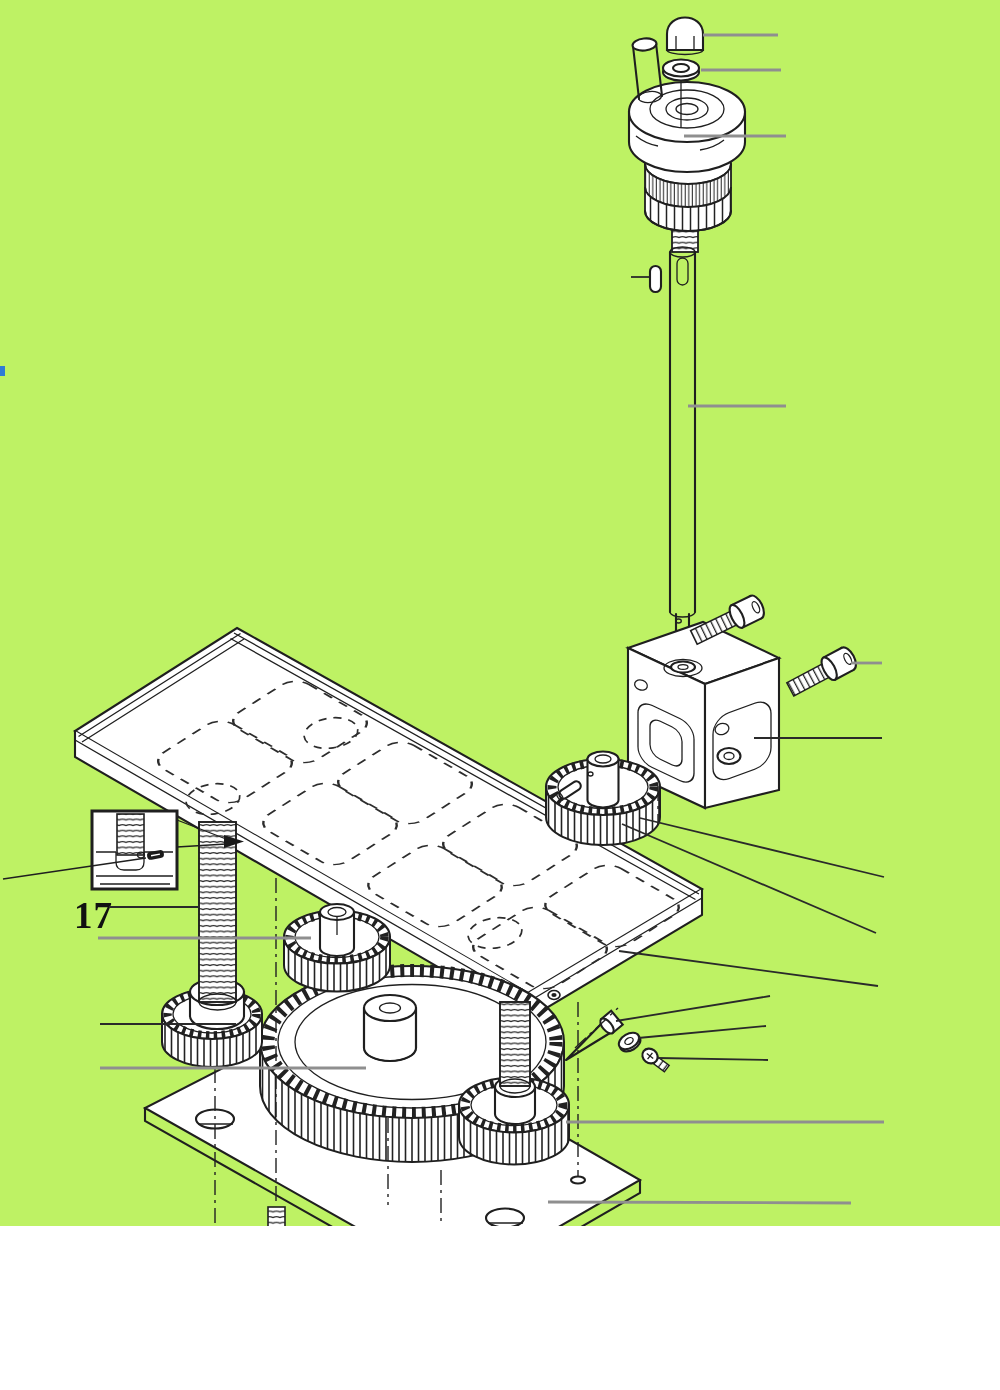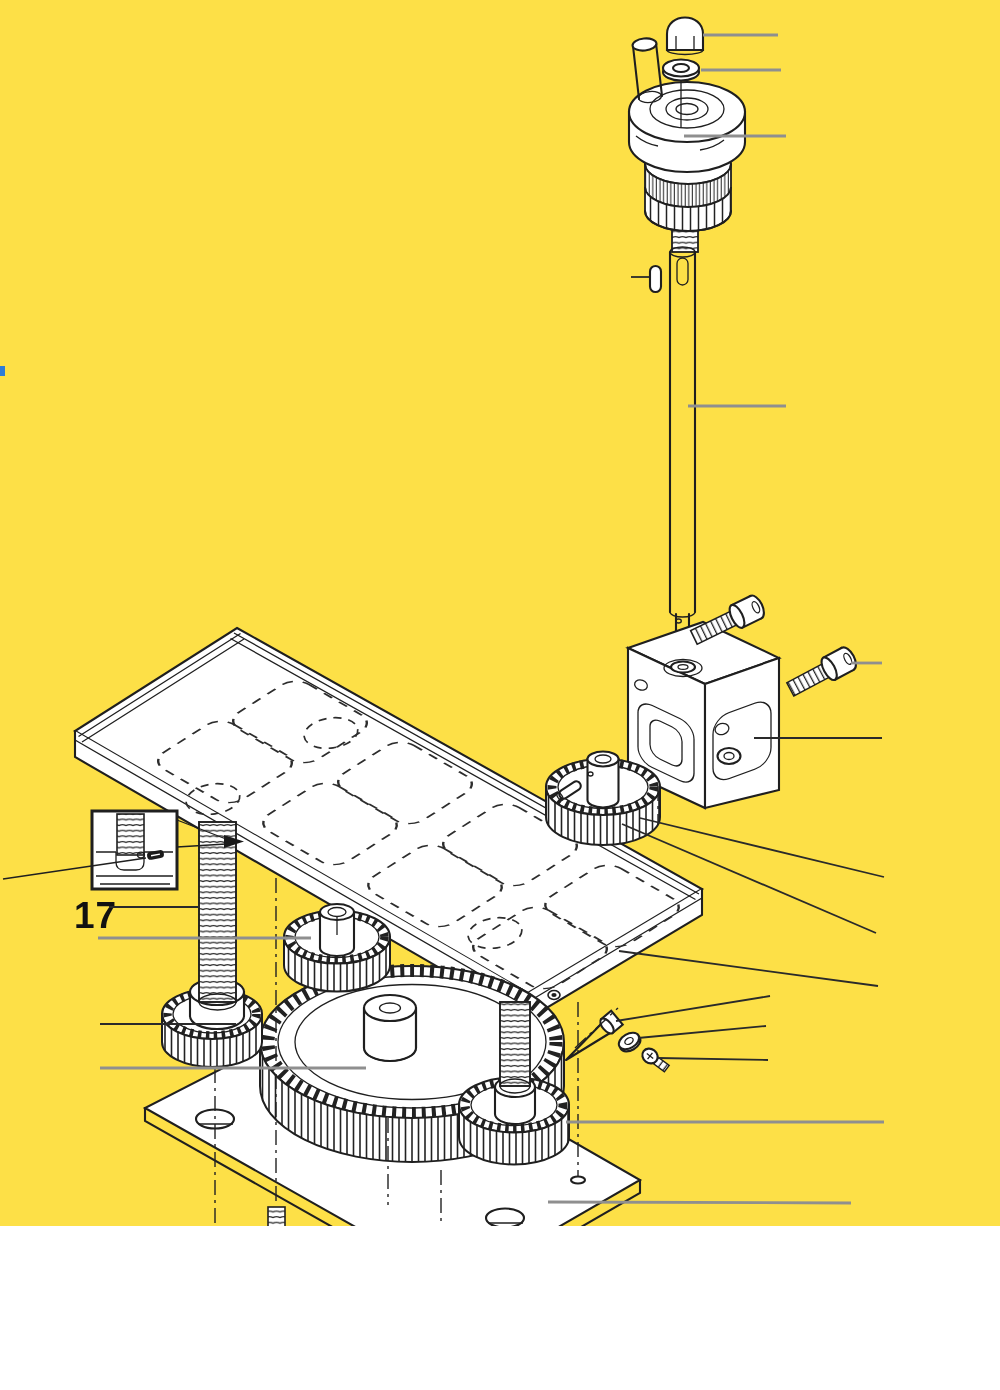--- a/index.html
+++ b/index.html
@@ -1,17 +1,17 @@
 <!DOCTYPE html>
 <html><head>
 <meta charset="utf-8">
 <style>
   html,body{margin:0;padding:0;background:#fff;}
-  .page{position:relative;width:1000px;height:1226px;background:#fde047;overflow:hidden;
-        font-family:Liberation Sans, sans-serif;}
+  .page{position:relative;width:1000px;height:1226px;background:#bef264;overflow:hidden;
+        font-family:Liberation Serif, serif;}
   svg{position:absolute;left:0;top:0;}
   .ln{stroke:#1f1f1f;stroke-width:2.1;fill:none;stroke-linecap:round;}
   .tn{stroke:#1f1f1f;stroke-width:1.3;fill:none;}
   .wf{fill:#ffffff;stroke:#1f1f1f;stroke-width:2.1;}
   .wn{fill:#ffffff;stroke:none;}
   .dashface{stroke:#2d2d2d;stroke-width:1.7;fill:none;stroke-dasharray:8 7;}
   .cl{stroke:#222;stroke-width:1.4;fill:none;stroke-dasharray:15 5 3 5;}
   .lg{stroke:#8f8f8f;stroke-width:2.8;fill:none;}
   .ld{stroke:#2a2a2a;stroke-width:1.8;fill:none;}
   .callout{font-weight:bold;font-size:37px;fill:#111;letter-spacing:1px;}

